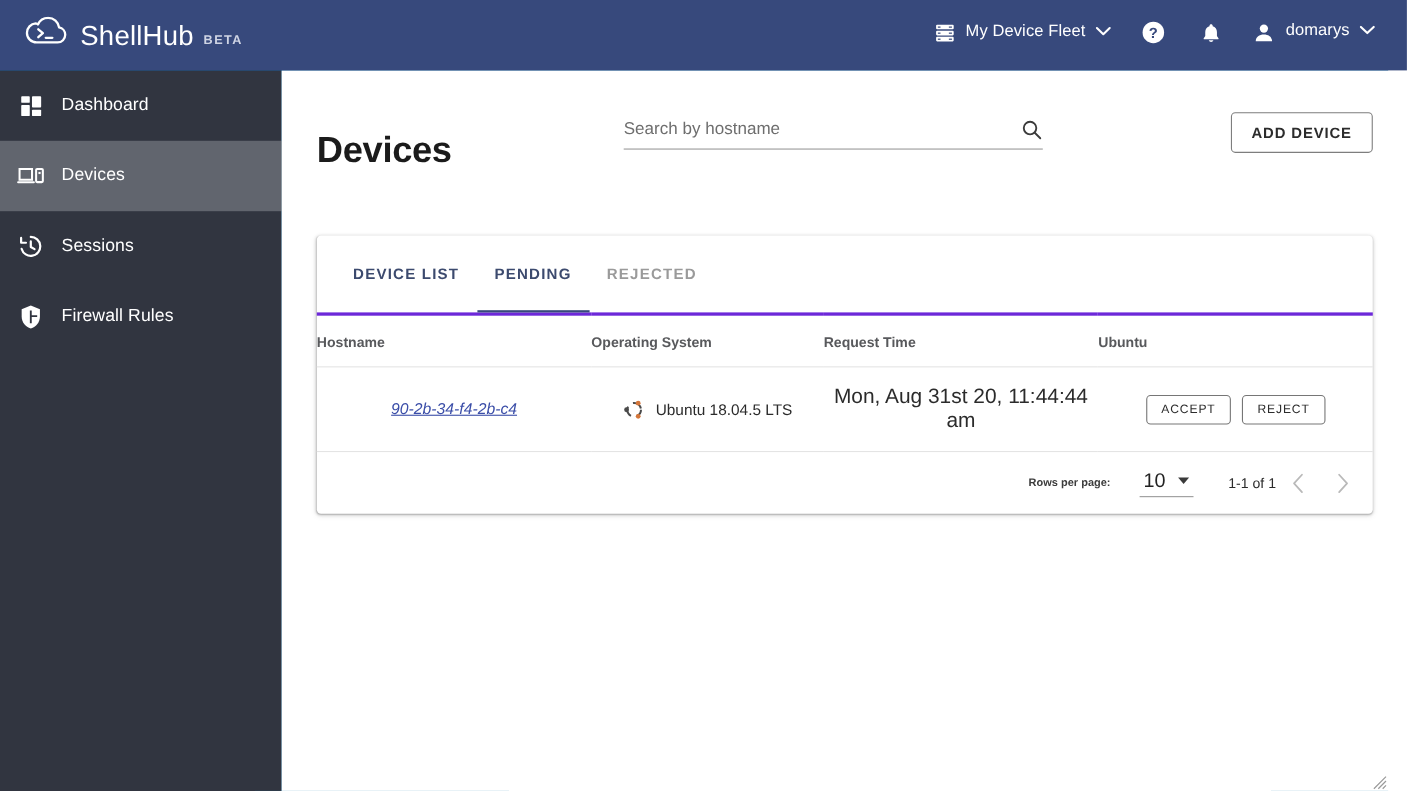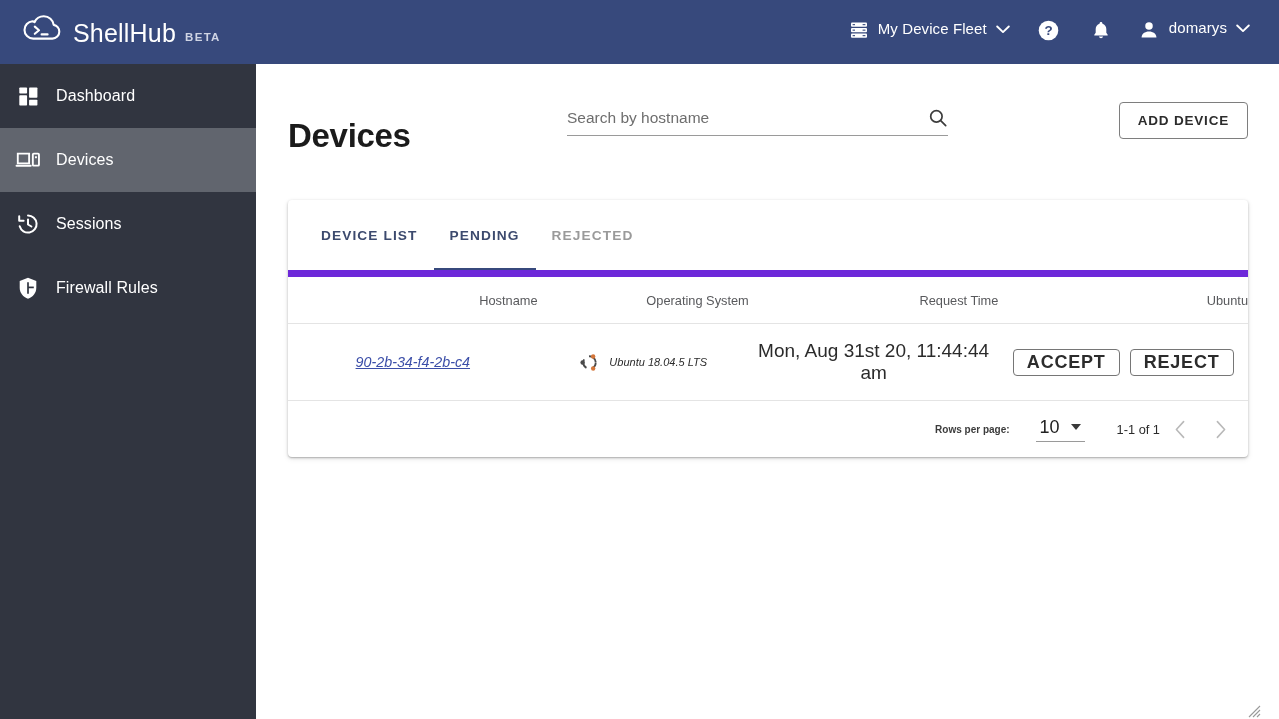--- a/index.html
+++ b/index.html
@@ -94,21 +94,21 @@
     height: 37px; padding: 0 18px;
     background: #ffffff; border: 1px solid #7e7e7e; border-radius: 4px;
     font-family: "Liberation Sans", sans-serif;
     font-size: 13.5px; font-weight: 700; letter-spacing: .8px;
     color: #2c2c2c; cursor: pointer;
     display: flex; align-items: center; justify-content: center;
   }
 
   
   #card {
-    position: absolute; left: 32px; top: 136px; width: 960px;
+    position: absolute; left: 32px; top: 150px; width: 960px;
     background: #ffffff;
     border-radius: 4px;
     box-shadow: 0 1px 3px rgba(0,0,0,.20), 0 1px 1px rgba(0,0,0,.12), 0 2px 6px rgba(0,0,0,.08);
   }
 
   #tabs {
     height: 70px; display: flex; align-items: center;
     padding-left: 17px; position: relative;
   }
   .tab {
@@ -118,50 +118,50 @@
   }
   .tab.active { color: #3c4a6e; }
   .tab.inactive-dark { color: #3c4a6e; }
   .tab.active::after {
     content: ""; position: absolute; left: 0; right: 0; bottom: 0;
     height: 2.5px; background: #37497c;
   }
 
   table { width: 100%; border-collapse: collapse; }
   thead th {
-    font-size: 12.8px; font-weight: 400; color: #58595c;
+    font-size: 12.8px; font-weight: 700; color: #58595c;
     padding: 16px 0 15px 0;
-    border-top: 7px solid #6d28d9;
+    border-top: 3px solid #6d28d9;
     border-bottom: 1px solid #e4e4e4;
-    text-align: right;
+    text-align: left;
   }
   tbody td {
     padding: 16px 0; text-align: center;
     font-size: 14.3px; color: #333;
     border-bottom: 1px solid #e4e4e4;
   }
   .col-host { width: 26%; }
   .col-os { width: 22%; margin-top: 14px; }
   .col-time { width: 26%; }
   .col-actions { width: 26%; }
 
   a.hostlink {
     color: #3b4ea8; text-decoration: underline; font-size: 14.3px; cursor: pointer; font-style: italic;
   }
   .os-cell { display: flex; align-items: center; justify-content: center; gap: 9px; }
   .os-ico { width: 21px; height: 21px; display: block; }
-  .os-name { font-size: 11px; color: #2b2b2b; font-style: italic; }
+  .os-name { font-size: 14px; color: #2b2b2b; }
   .time-txt { font-size: 19px; color: #2b2b2b; }
 
   .act-wrap { display: flex; align-items: center; justify-content: center; gap: 10px; }
   .act-btn {
     height: 27px; padding: 0 13px;
     background: #fff; border: 1px solid #767676; border-radius: 4px;
     font-family: "Liberation Sans", sans-serif;
-    font-size: 18px; font-weight: 700; letter-spacing: .8px; color: #2c2c2c;
+    font-size: 11px; font-weight: 400; letter-spacing: .8px; color: #2c2c2c;
     cursor: pointer; display: flex; align-items: center; justify-content: center;
   }
 
   
   #pager {
     height: 56px; display: flex; align-items: center; justify-content: flex-end;
     padding-right: 8px; gap: 0;
   }
   #pager .rpp-label { font-size: 10px; color: #3c3c3c; font-weight: bold; }
   #rpp-select {

